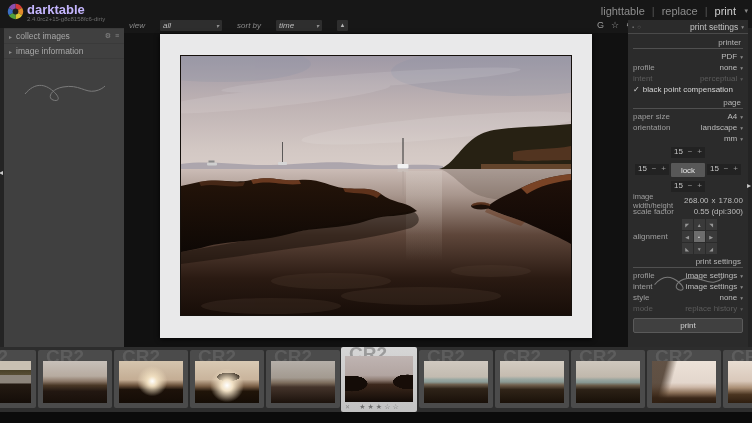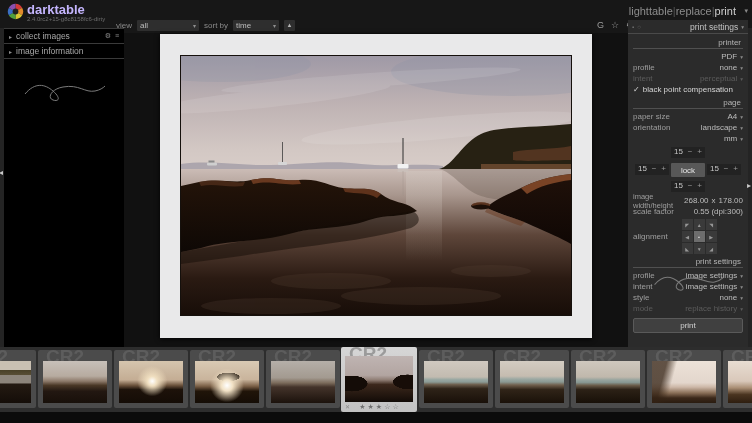--- a/index.html
+++ b/index.html
@@ -4,35 +4,35 @@
 <style>
   html,body{margin:0;padding:0;background:#000;}
   #app{position:relative;width:752px;height:423px;background:#141414;overflow:hidden;
        font-family:"Liberation Sans",sans-serif;-webkit-font-smoothing:antialiased;}
 
   
   .top-bar{position:absolute;left:0;top:0;width:752px;height:33px;background:#171717;}
   .logo{position:absolute;left:7px;top:3px;display:flex;align-items:flex-start;gap:3px;}
   .logo-name{font-size:13px;font-weight:bold;color:#c4b5fd;line-height:13px;}
   .logo-version{font-size:6px;color:#6d6d6d;line-height:7px;}
-  .modes{position:absolute;right:16px;top:5px;font-size:11px;color:#8d8d8d;display:flex;align-items:center;}
+  .modes{position:absolute;right:16px;top:5px;font-size:11px;color:#8d8d8d;display:flex;gap:7px;align-items:center;}
   .mode-active{color:#cfcfcf;}
   .mode-sep{color:#555;}
   .modes-caret{position:absolute;right:4px;top:7px;font-size:7px;color:#8a8a8a;}
-  .mid-toolbar{position:absolute;left:116px;top:19px;height:12px;display:flex;align-items:center;gap:5px;font-size:8px;color:#8a8a8a;}
+  .mid-toolbar{position:absolute;left:129px;top:19px;height:12px;display:flex;align-items:center;gap:15px;font-size:8px;color:#8a8a8a;font-style:italic;}
   .dd{background:#2e2e2e;color:#bdbdbd;height:11px;display:flex;align-items:center;justify-content:space-between;padding:0 3px;border-radius:1px;}
   .dd-view{width:56px;} .dd-sort{width:40px;}
   .dd .crt{font-size:6px;color:#8f8f8f;margin-left:4px;}
   .sort-asc{background:#2e2e2e;width:11px;height:11px;display:flex;align-items:center;justify-content:center;font-size:6px;color:#b5b5b5;border-radius:1px;}
   .view-icons{position:absolute;left:597px;top:20px;display:flex;gap:7px;font-size:9px;color:#9c9c9c;align-items:center;}
 
   
   .handle-l{position:absolute;left:0;top:28px;width:4px;height:319px;background:#242424;}
   .handle-l .tri{position:absolute;left:-1px;top:140px;font-size:8px;color:#c8c8c8;}
-  .left-panel{position:absolute;left:4px;top:28px;width:120px;height:319px;background:#000000;}
+  .left-panel{position:absolute;left:4px;top:28px;width:120px;height:319px;background:#404040;}
   .lp-row{height:14px;border-bottom:1px solid #3a3a3a;display:flex;align-items:center;padding:0 5px;gap:4px;font-size:8.5px;color:#a8a8a8;}
   .lp-row:first-child{border-top:1px solid #3a3a3a;}
   .lp-exp{font-size:6px;color:#8a8a8a;}
   .lp-icons{margin-left:auto;display:flex;gap:4px;font-size:7px;color:#8a8a8a;}
   .squiggle{display:flex;justify-content:center;margin-top:18px;}
 
   
   .center{position:absolute;left:124px;top:33px;width:504px;height:314px;background:#111111;}
   .paper{position:absolute;left:36px;top:1px;width:432px;height:304px;background:#e9e9ea;box-shadow:0 1px 5px rgba(0,0,0,.9);}
   .photo{position:absolute;left:21px;top:22px;width:390px;height:259px;outline:1px solid #15100c;}

